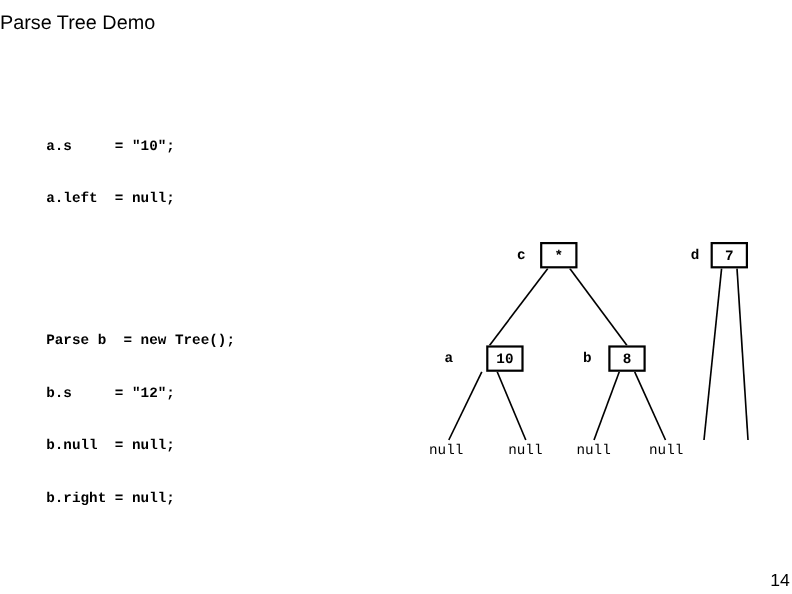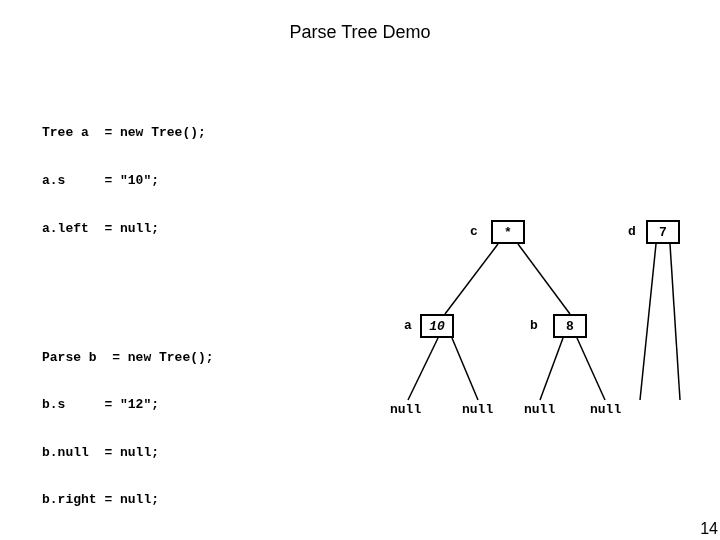--- a/index.html
+++ b/index.html
@@ -5,23 +5,23 @@
   * { margin: 0; padding: 0; box-sizing: border-box; }
   body {
     width: 720px;
     height: 540px;
     background: #fff;
     font-family: "Helvetica Neue", Arial, sans-serif;
     position: relative;
     overflow: hidden;
   }
   .title {
-    text-align: center;
+    text-align: left;
     font-size: 18px;
-    padding-top: 22px;
+    padding-top: 10px;
     padding-bottom: 10px;
     color: #000;
   }
   .code-area {
     position: absolute;
     left: 42px;
     top: 62px;
     font-family: "Courier New", monospace;
     font-size: 13px;
     font-weight: bold;
@@ -53,21 +53,21 @@
   .nodelabel {
     position: absolute;
     font-family: "Courier New", monospace;
     font-size: 13px;
     font-weight: bold;
   }
   .nulllabel {
     position: absolute;
     font-family: "Courier New", monospace;
     font-size: 13px;
-    font-weight: bold;
+    font-weight: normal;
     text-align: center;
   }
   svg.edges {
     position: absolute;
     left: 0; top: 0;
     width: 340px; height: 260px;
     overflow: visible;
   }
   .pagenum {
     position: absolute;
@@ -77,21 +77,20 @@
     color: #000;
   }
 </style>
 </head>
 <body>
 
 <div class="title">Parse Tree Demo</div>
 
 <div class="code-area">
   <div class="code-block">
-    <span class="code-line">Tree a  = new Tree();</span>
     <span class="code-line">a.s     = "10";</span>
     <span class="code-line">a.left  = null;</span>
   </div>
   <div class="code-block">
     <span class="code-line">Parse b  = new Tree();</span>
     <span class="code-line">b.s     = "12";</span>
     <span class="code-line">b.null  = null;</span>
     <span class="code-line">b.right = null;</span>
   </div>
   
@@ -116,21 +115,21 @@
     <line x1="217" y1="138" x2="245" y2="200" stroke="#000" stroke-width="1.5"></line>
   </svg>
 
   <div class="nodelabel" style="left:110px; top:24px;">c</div>
   <div class="nodebox" style="left:131px; top:20px;">*</div>
 
   <div class="nodelabel" style="left:268px; top:24px;">d</div>
   <div class="nodebox" style="left:286px; top:20px;">7</div>
 
   <div class="nodelabel" style="left:44px;  top:118px;">a</div>
-  <div class="nodebox" style="left:60px;  top:114px;font-style:italic;">10</div>
+  <div class="nodebox" style="left:82px;  top:114px;">10</div>
 
   <div class="nodelabel" style="left:170px; top:118px;">b</div>
   <div class="nodebox" style="left:193px; top:114px;">8</div>
 
   <div class="nulllabel" style="left:30px;  top:202px;">null</div>
   <div class="nulllabel" style="left:102px; top:202px;">null</div>
   <div class="nulllabel" style="left:164px; top:202px;">null</div>
   <div class="nulllabel" style="left:230px; top:202px;">null</div>
 </div>
 

